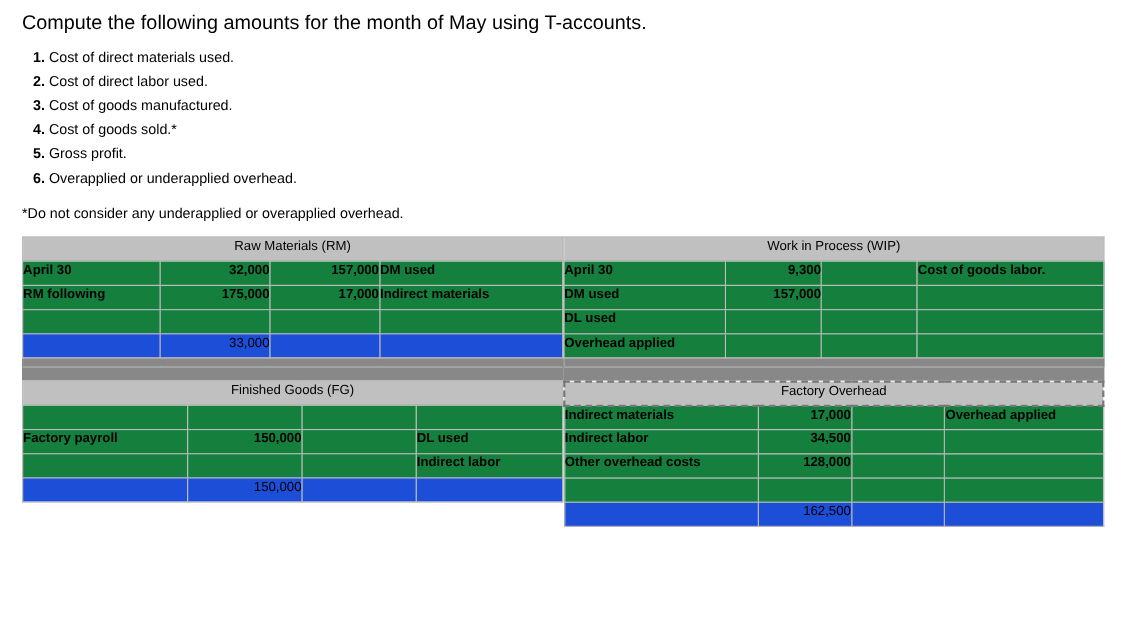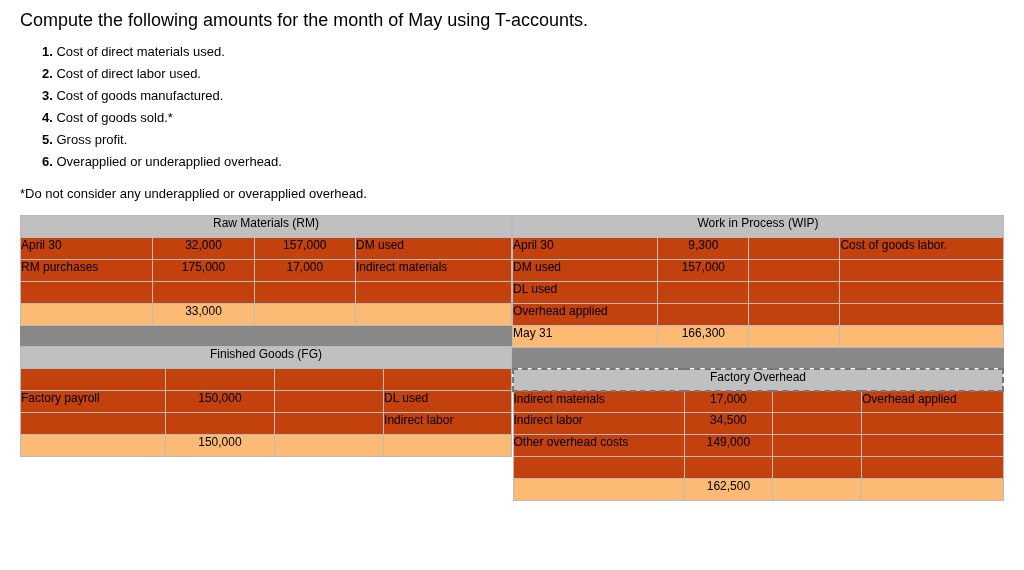--- a/index.html
+++ b/index.html
@@ -8,21 +8,21 @@
       font-size: 13px;
       background: #fff;
       color: #000;
       padding: 10px 20px;
     }
     .intro-text {
       font-size: 18px;
       margin-bottom: 10px;
     }
     .list-section {
-      margin: 8px 0 12px 22px;
+      margin: 8px 0 12px 10px;
       line-height: 1.7;
     }
     .list-section p { margin: 0; }
     .footnote { margin: 8px 0 14px 0; font-size: 13px; }
 
     
     .t-account {
       width: 100%;
       border-collapse: collapse;
       margin-bottom: 0;
@@ -37,33 +37,34 @@
     }
     .t-account td {
       border: 1px solid #bbb;
       padding: 2px 4px;
       font-size: 12px;
       height: 22px;
       vertical-align: middle;
       min-width: 60px;
     }
     .t-account tr.shaded td {
-      background: #fdba74;
+      background: #1d4ed8;
     }
     .t-account tr.white td {
-      background: #c2410c;
+      background: #15803d;
+      font-weight: bold;
     }
     .t-account tr.spacer-row td {
       background: #888;
       height: 8px;
       border: 1px solid #888;
     }
 
     
-    .num { text-align: center; }
+    .num { text-align: right; }
 
     
     .dotted-header {
       border: 2px dashed #777 !important;
     }
 
     table.layout-outer {
       width: 100%;
       border-collapse: collapse;
     }
@@ -105,21 +106,21 @@
               </tr>
         </thead>
         <tbody>
           <tr class="white">
             <td>April 30</td>
             <td class="num">32,000</td>
             <td class="num">157,000</td>
             <td>DM used</td>
           </tr>
           <tr class="white">
-            <td>RM purchases</td>
+            <td>RM following</td>
             <td class="num">175,000</td>
             <td class="num">17,000</td>
             <td>Indirect materials</td>
           </tr>
           <tr class="white">
             <td></td>
             <td class="num"></td>
             <td class="num"></td>
             <td></td>
           </tr>
@@ -200,26 +201,20 @@
             <td class="num"></td>
             <td class="num"></td>
             <td></td>
           </tr>
           <tr class="white">
             <td>Overhead applied</td>
             <td class="num"></td>
             <td class="num"></td>
             <td></td>
           </tr>
-          <tr class="shaded">
-            <td>May 31</td>
-            <td class="num">166,300</td>
-            <td class="num"></td>
-            <td></td>
-          </tr>
           <tr class="spacer-row">
             <td colspan="4"></td>
           </tr>
         </tbody>
       </table>
 
       <div style="height:12px; background:#888;"></div>
 
       <table class="t-account">
         <thead>
@@ -235,21 +230,21 @@
             <td>Overhead applied</td>
           </tr>
           <tr class="white">
             <td>Indirect labor</td>
             <td class="num">34,500</td>
             <td class="num"></td>
             <td></td>
           </tr>
           <tr class="white">
             <td>Other overhead costs</td>
-            <td class="num">149,000</td>
+            <td class="num">128,000</td>
             <td class="num"></td>
             <td></td>
           </tr>
           <tr class="white">
             <td></td>
             <td class="num"></td>
             <td class="num"></td>
             <td></td>
           </tr>
           <tr class="shaded">

